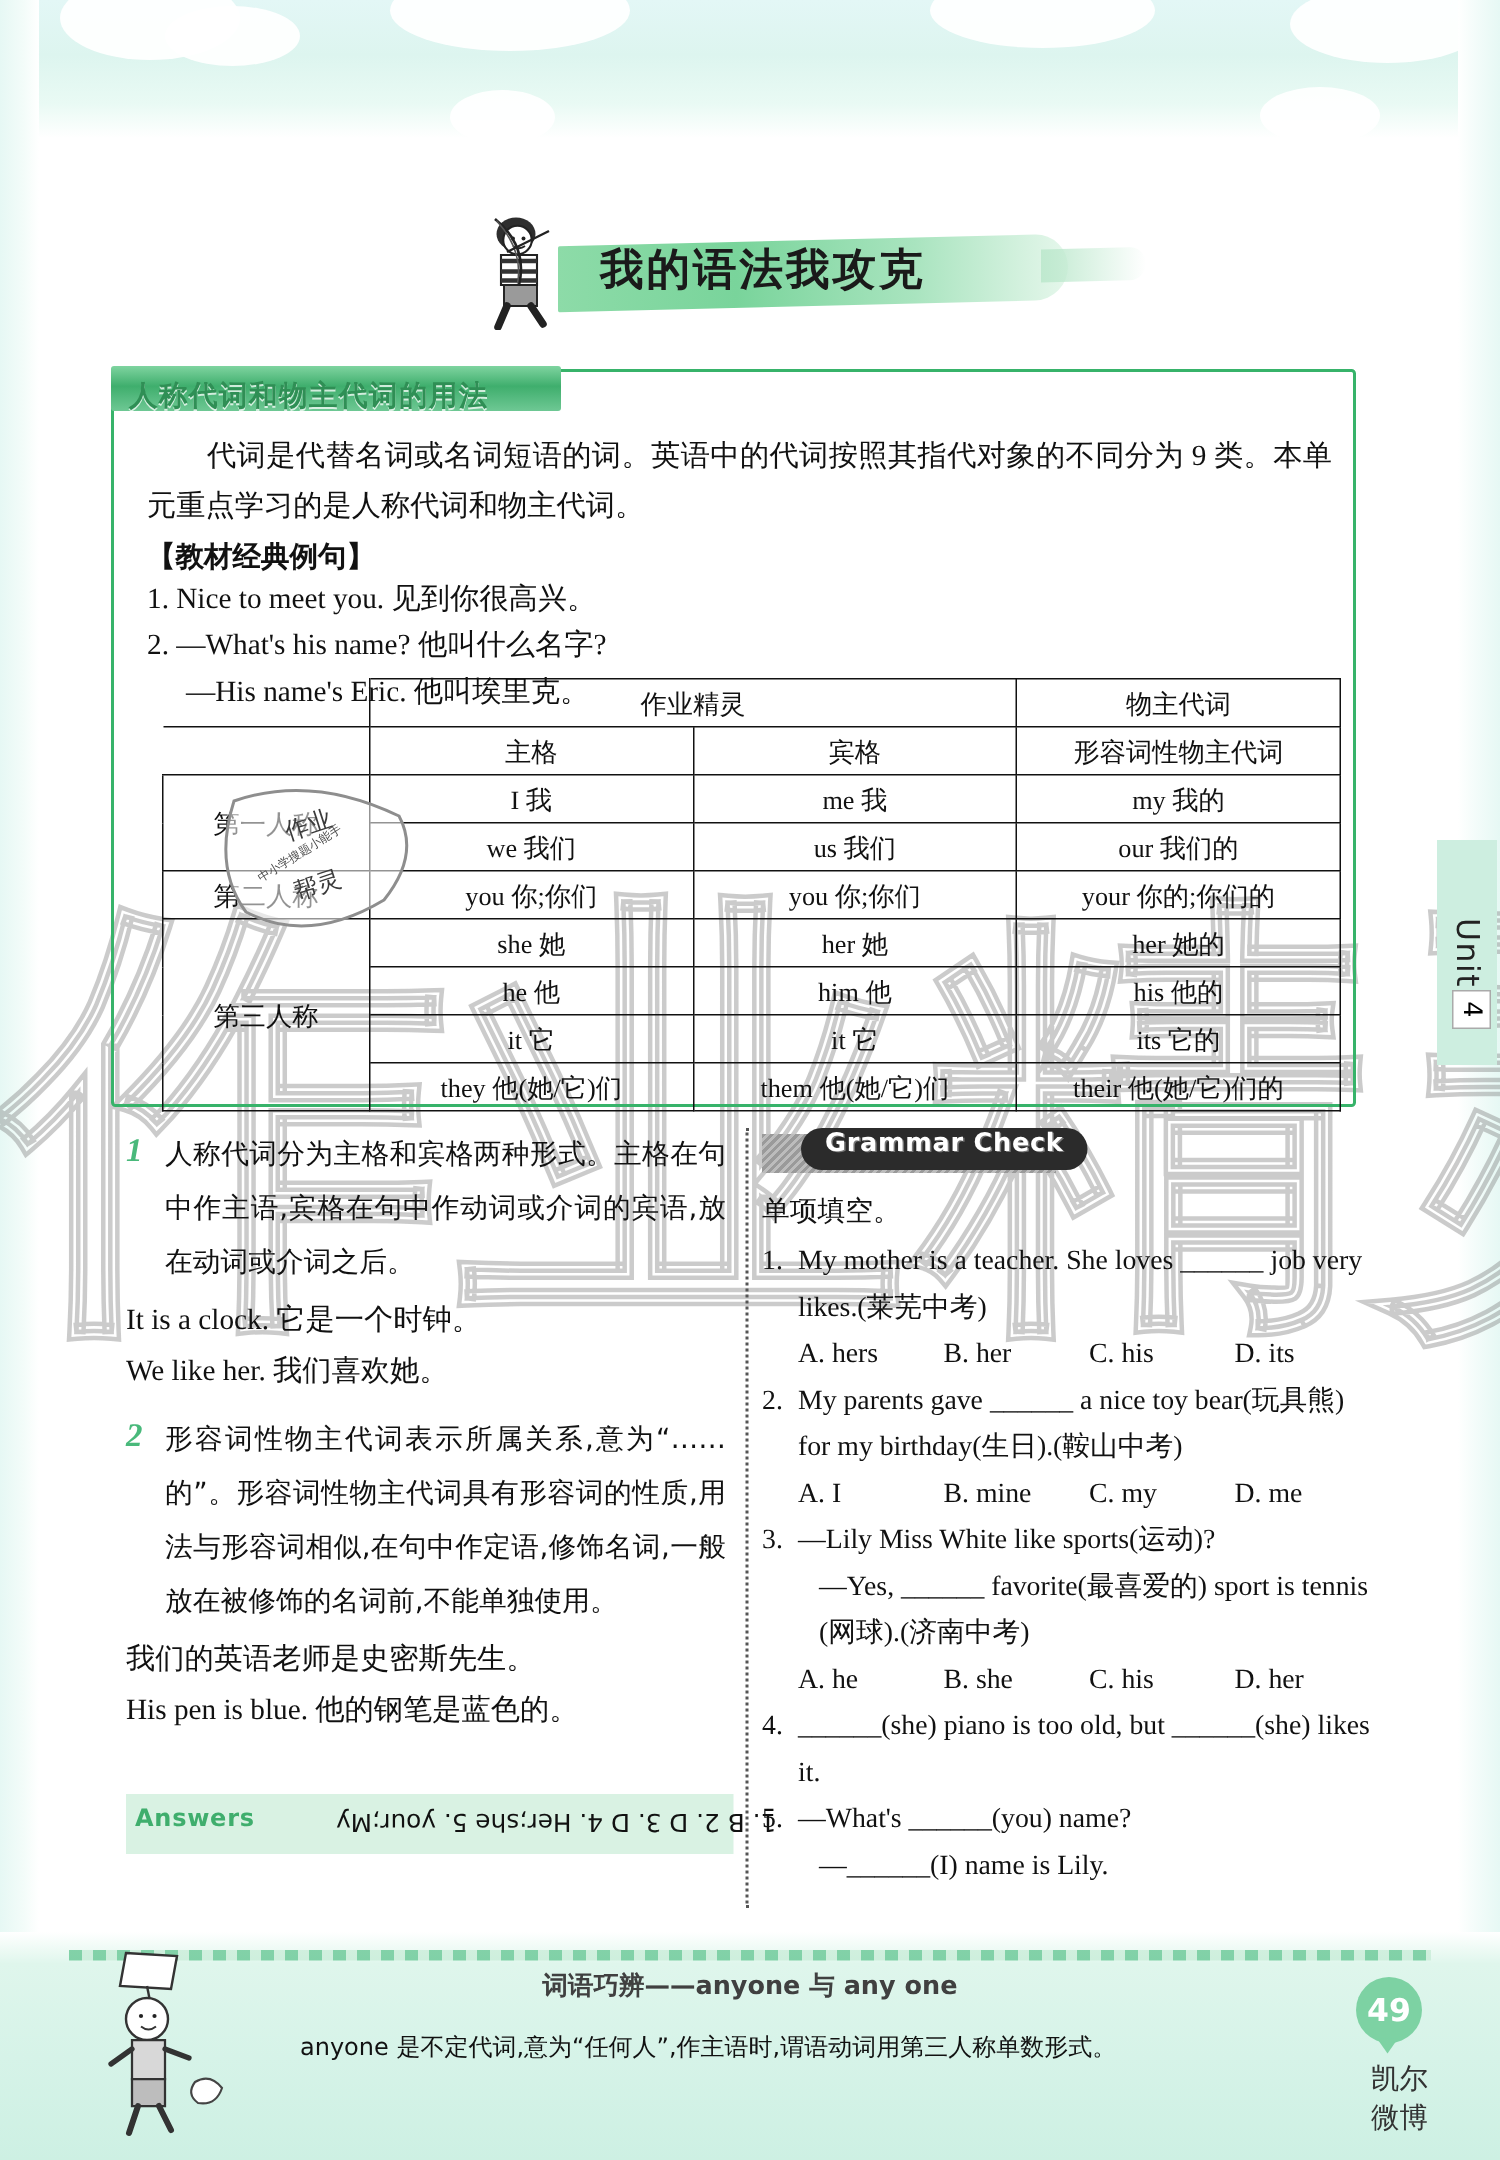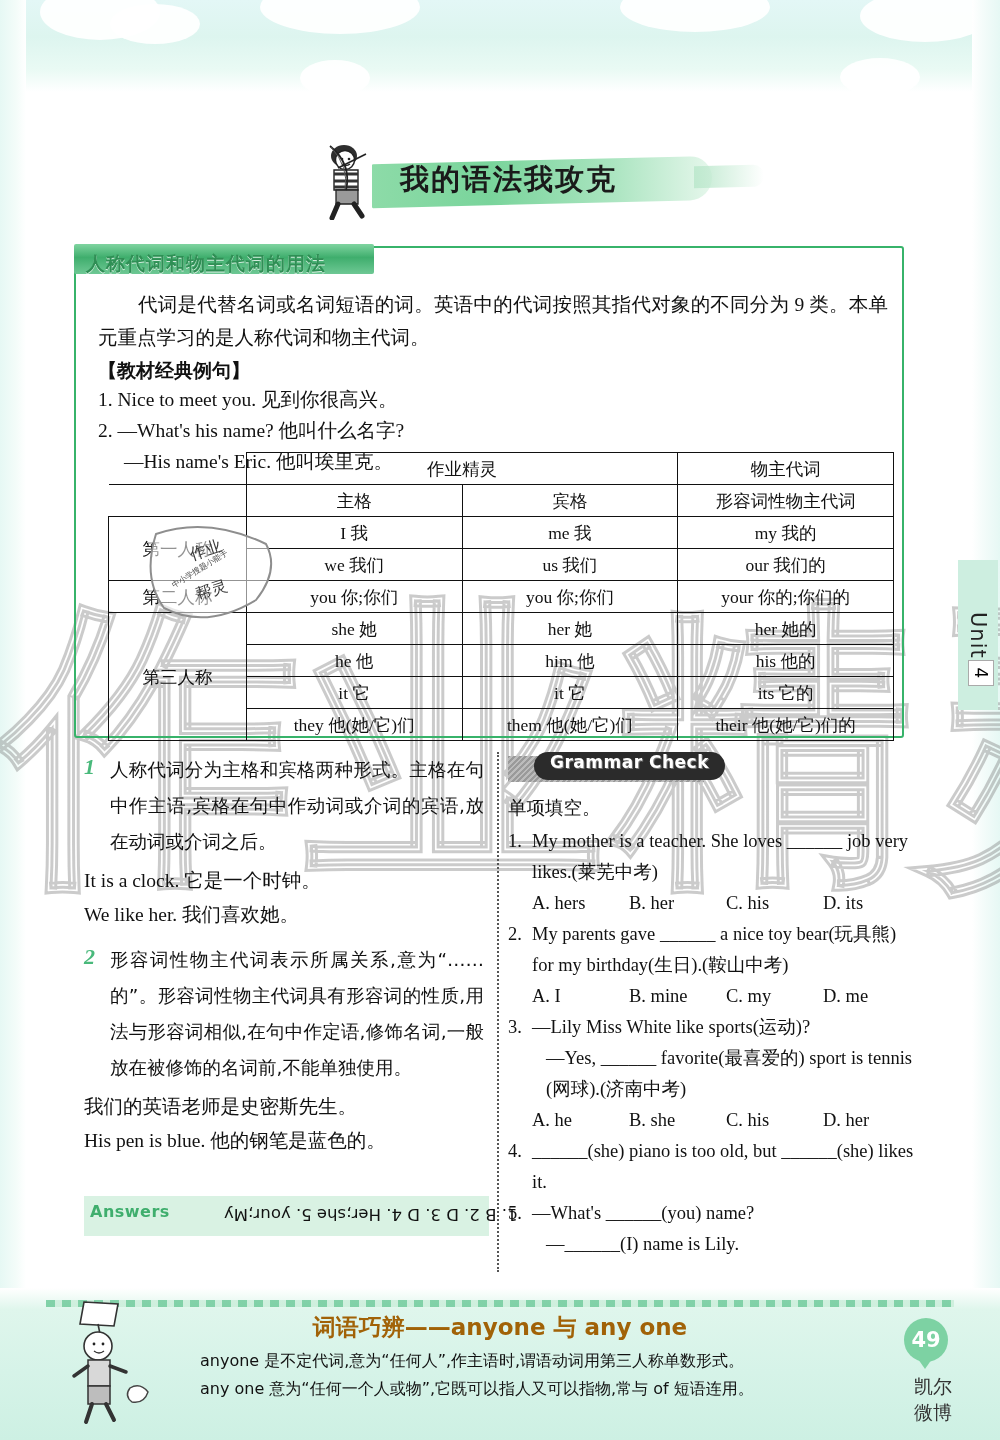--- a/index.html
+++ b/index.html
@@ -218,21 +218,21 @@
     position: absolute; left: 148px; top: 518px; width: 132px; height: 108px;
     pointer-events: none;
   }
 
   
   .tip {
     position: absolute; left: 200px; top: 1312px; width: 600px; text-align: center;
   }
   .tip-title {
     font-family: "DejaVu Sans", sans-serif;
-    font-size: 23px; font-weight: 700; color: #a16207; margin-bottom: 4px;
+    font-size: 17px; font-weight: 700; color: #404040; margin-bottom: 16px;
   }
   .tip-line {
     font-family: "DejaVu Sans", sans-serif;
     font-size: 16px; line-height: 28px; color: #111; text-align: left;
   }
   .pagenum {
     position: absolute; right: 52px; top: 1318px;
     width: 44px; height: 44px; border-radius: 50%;
     background: #7dd2a3;
     display: flex; align-items: center; justify-content: center;
@@ -460,21 +460,20 @@
     <path d="M36 55 q5 4 10 0" stroke="#333" fill="none" stroke-width="1.3"></path>
     <path d="M30 64 h22 v26 h-22 z" fill="#d8d8d8" stroke="#333" stroke-width="1.5"></path>
     <path d="M30 90 h22 v18 h-22 z" fill="#bdbdbd" stroke="#333" stroke-width="1.5"></path>
     <path d="M34 108 l-6 18 M48 108 l8 16" stroke="#333" stroke-width="4" fill="none" stroke-linecap="round"></path>
     <path d="M30 70 l-14 10 M52 70 l16 6" stroke="#333" stroke-width="3.5" fill="none" stroke-linecap="round"></path>
     <path d="M72 92 q10 -6 18 4 q-4 12 -16 10 q-8 -6 -2 -14 z" fill="#fff" stroke="#444" stroke-width="1.4"></path>
   </svg>
   <div class="tip">
     <div class="tip-title">词语巧辨——anyone 与 any one</div>
     <div class="tip-line">anyone 是不定代词,意为“任何人”,作主语时,谓语动词用第三人称单数形式。</div>
-    <div class="tip-line">any one 意为“任何一个人或物”,它既可以指人又可以指物,常与 of 短语连用。</div>
   </div>
   <div class="pagenum">49</div>
   <div class="brand">
     <div>凯尔</div>
     <div>微博</div>
   </div>
 
 </div>
 
 </body></html>

